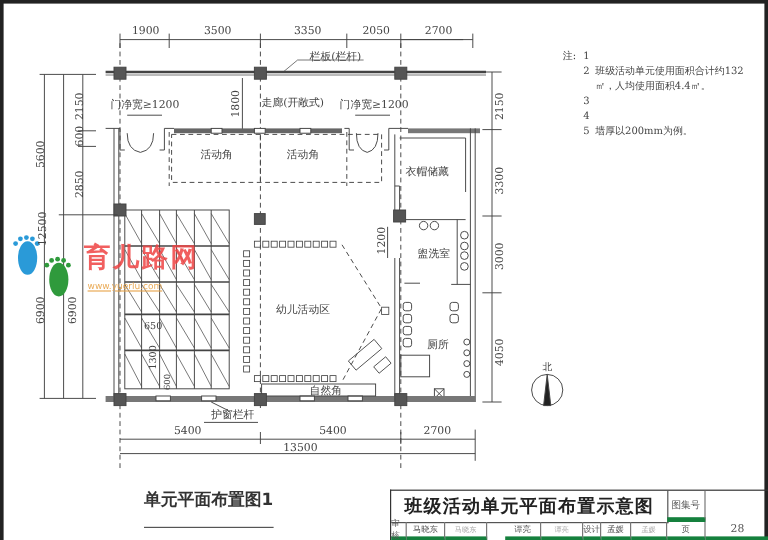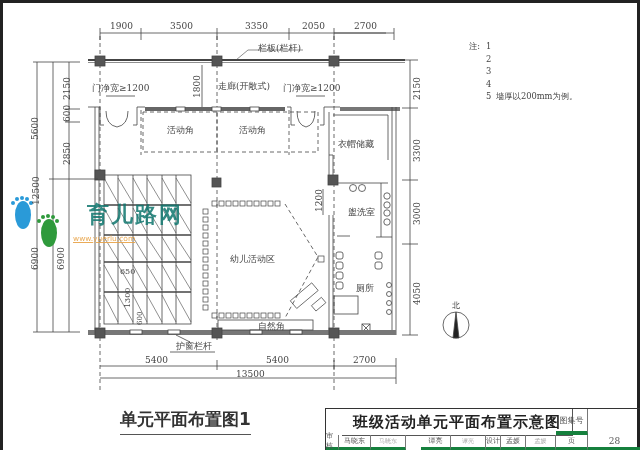--- a/index.html
+++ b/index.html
@@ -4,25 +4,25 @@
 <style>
   html,body{margin:0;padding:0;background:#fff;}
   body{width:640px;height:450px;position:relative;overflow:hidden;font-family:"DejaVu Serif",serif;color:#333;}
   .frame{position:absolute;left:0;top:0;width:640px;height:450px;box-sizing:border-box;border:3px solid #222;border-right-width:3px;border-bottom:none;}
   .t{position:absolute;font-size:9px;color:#444;white-space:nowrap;line-height:1;}
   .vt{position:absolute;font-size:9px;color:#444;white-space:nowrap;line-height:1;transform:rotate(-90deg);transform-origin:left top;}
   .notes{position:absolute;left:458px;top:40px;width:178px;font-size:8.3px;line-height:12.6px;color:#444;}
   .note{display:flex;}
   .note .lead{width:22px;flex:none;text-align:right;padding-right:6px;}
   .note .num{width:10px;flex:none;}
-  .subtitle{position:absolute;left:120px;top:408px;font-family:"DejaVu Sans",sans-serif;font-size:17px;font-weight:bold;color:#333;border-bottom:1.5px solid #555;padding-bottom:3px;}
+  .subtitle{position:absolute;left:120px;top:408px;font-family:"DejaVu Sans",sans-serif;font-size:14px;font-weight:bold;color:#333;border-bottom:1.5px solid #555;padding-bottom:13px;}
   .tb{position:absolute;left:325px;top:408px;width:315px;height:42px;border:1.5px solid #333;border-right:none;border-bottom:none;box-sizing:border-box;}
-  .tb-title{position:absolute;left:16px;top:0;width:230px;height:26px;border-right:1px solid #555;border-bottom:1px solid #555;display:flex;align-items:center;justify-content:center;font-family:"DejaVu Sans",sans-serif;font-size:15px;font-weight:bold;color:#222;letter-spacing:1px;}
+  .tb-title{position:absolute;left:0;top:0;width:230px;height:26px;border-right:1px solid #555;border-bottom:1px solid #555;display:flex;align-items:center;justify-content:center;font-family:"DejaVu Sans",sans-serif;font-size:15px;font-weight:bold;color:#222;letter-spacing:1px;}
   .tb-cell{position:absolute;border-right:1px solid #777;border-bottom:4px solid #15803d;display:flex;align-items:center;justify-content:center;font-size:8px;color:#555;box-sizing:border-box;}
-  .wm-text{position:absolute;left:70px;top:200px;font-family:Liberation Sans, sans-serif;font-size:22px;font-weight:bold;color:#0f766e;letter-spacing:2px;opacity:.85;padding-left:17px;}
+  .wm-text{position:absolute;left:70px;top:200px;font-family:Liberation Sans, sans-serif;font-size:22px;font-weight:bold;color:#ef4444;letter-spacing:2px;opacity:.85;}
   .wm-url{position:absolute;left:73px;top:234px;font-family:"DejaVu Sans",sans-serif;font-size:7.5px;color:#e8a347;opacity:.9;text-decoration:underline;}
   svg{position:absolute;left:0;top:0;}
 </style>
 </head>
 <body>
 
 <div class="frame"></div>
 
 <svg width="640" height="450" viewBox="0 0 640 450">
   <g stroke="#444" fill="none" stroke-width="0.8">
@@ -292,20 +292,21 @@
 <span class="wm-url">www.yuerlu.com</span>
 
 <div class="notes">
   <div class="note">
     <span class="lead">注:</span>
     <span class="num">1</span>
   </div>
   <div class="note">
     <span class="lead"></span>
     <span class="num">2</span>
+    <span>班级活动单元使用面积合计约132㎡，人均使用面积4.4㎡。</span>
   </div>
   <div class="note">
     <span class="lead"></span>
     <span class="num">3</span>
   </div>
   <div class="note">
     <span class="lead"></span>
     <span class="num">4</span>
   </div>
   <div class="note">

